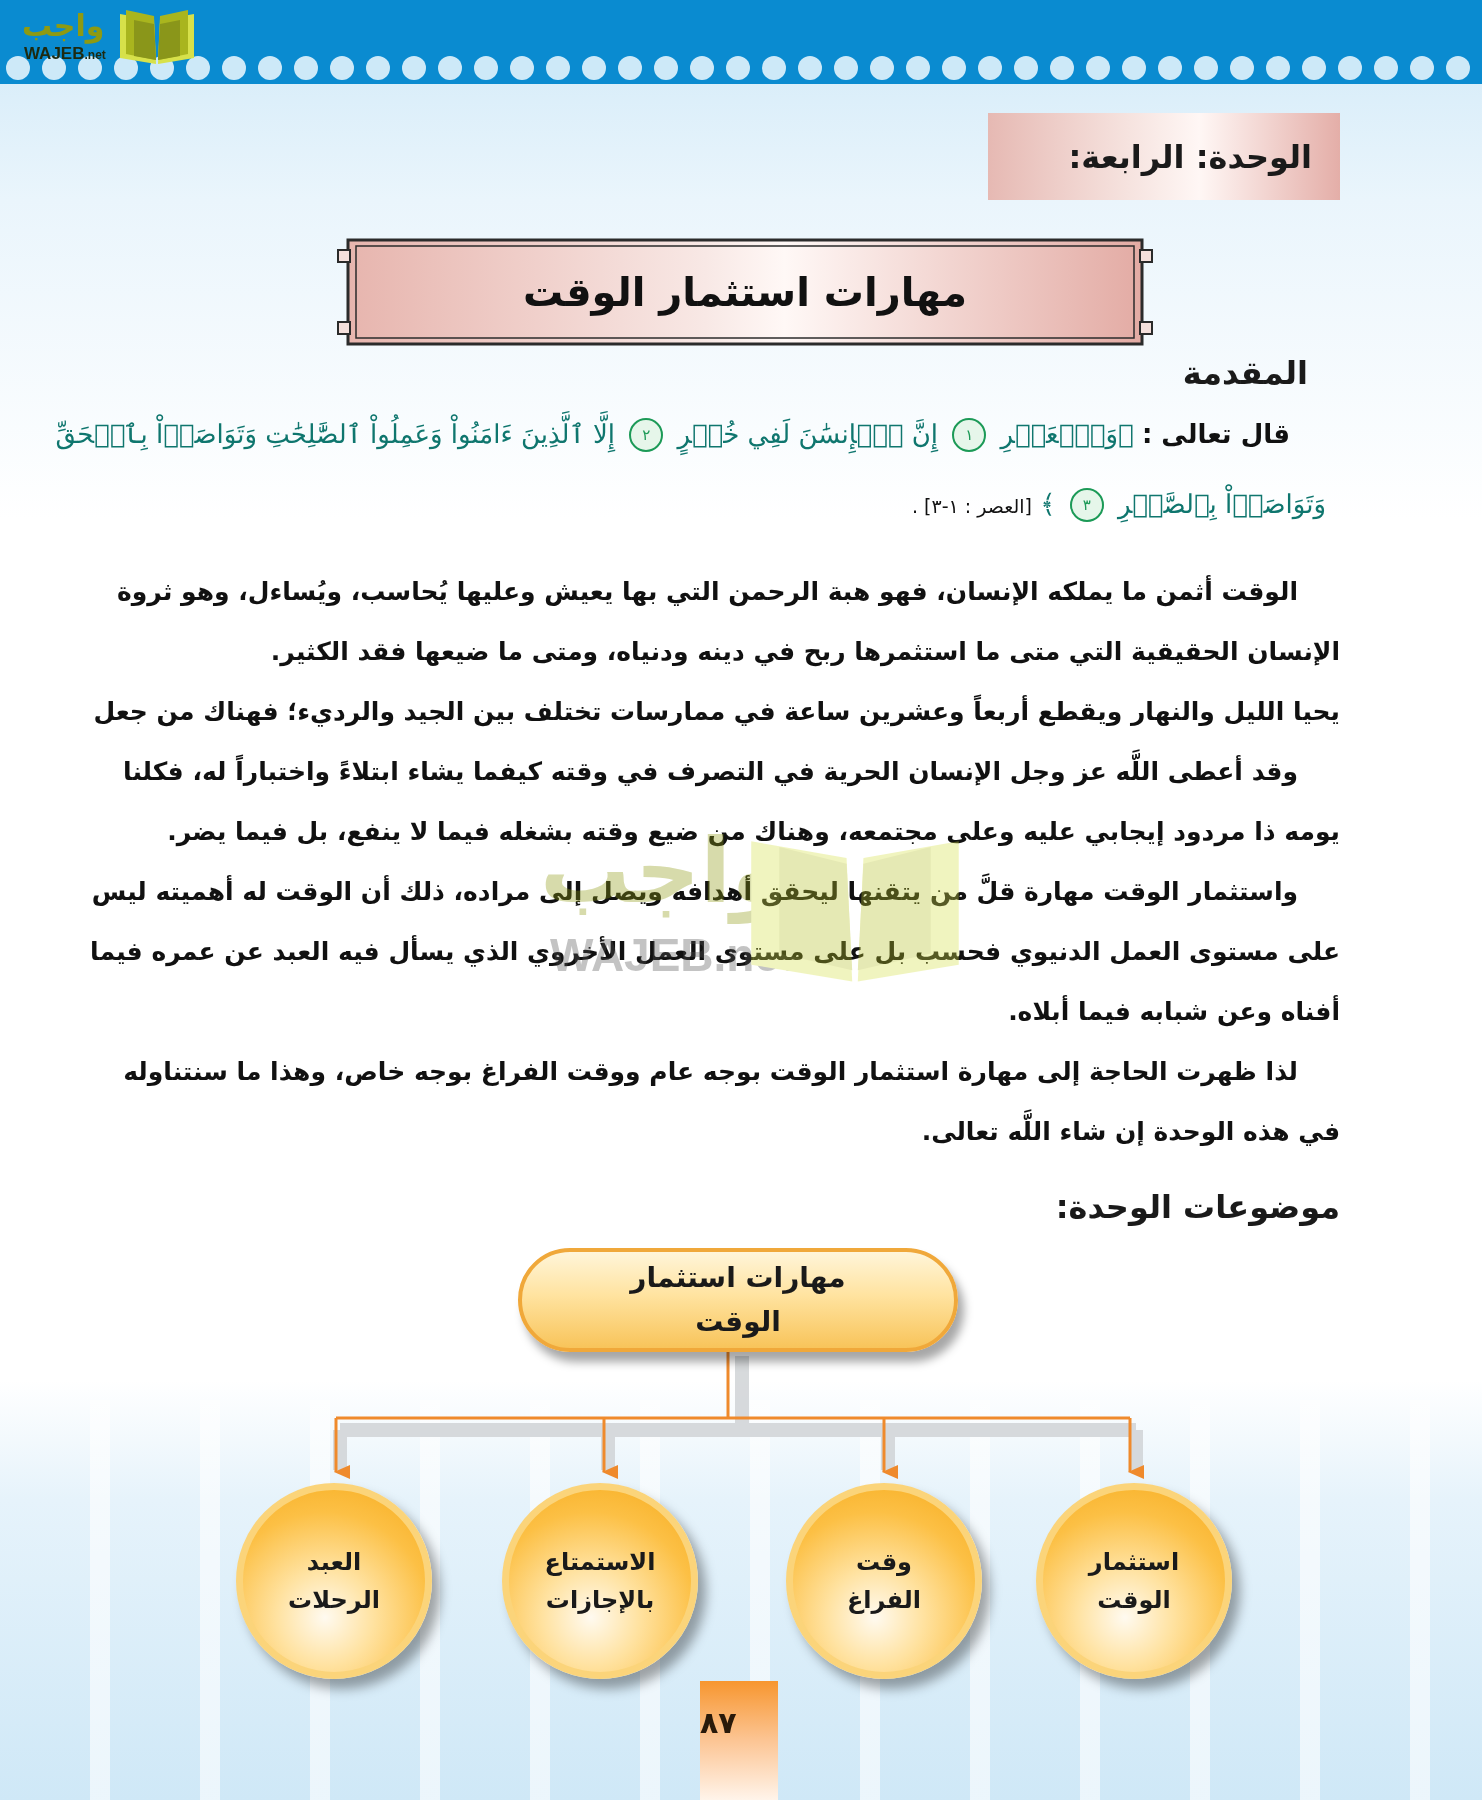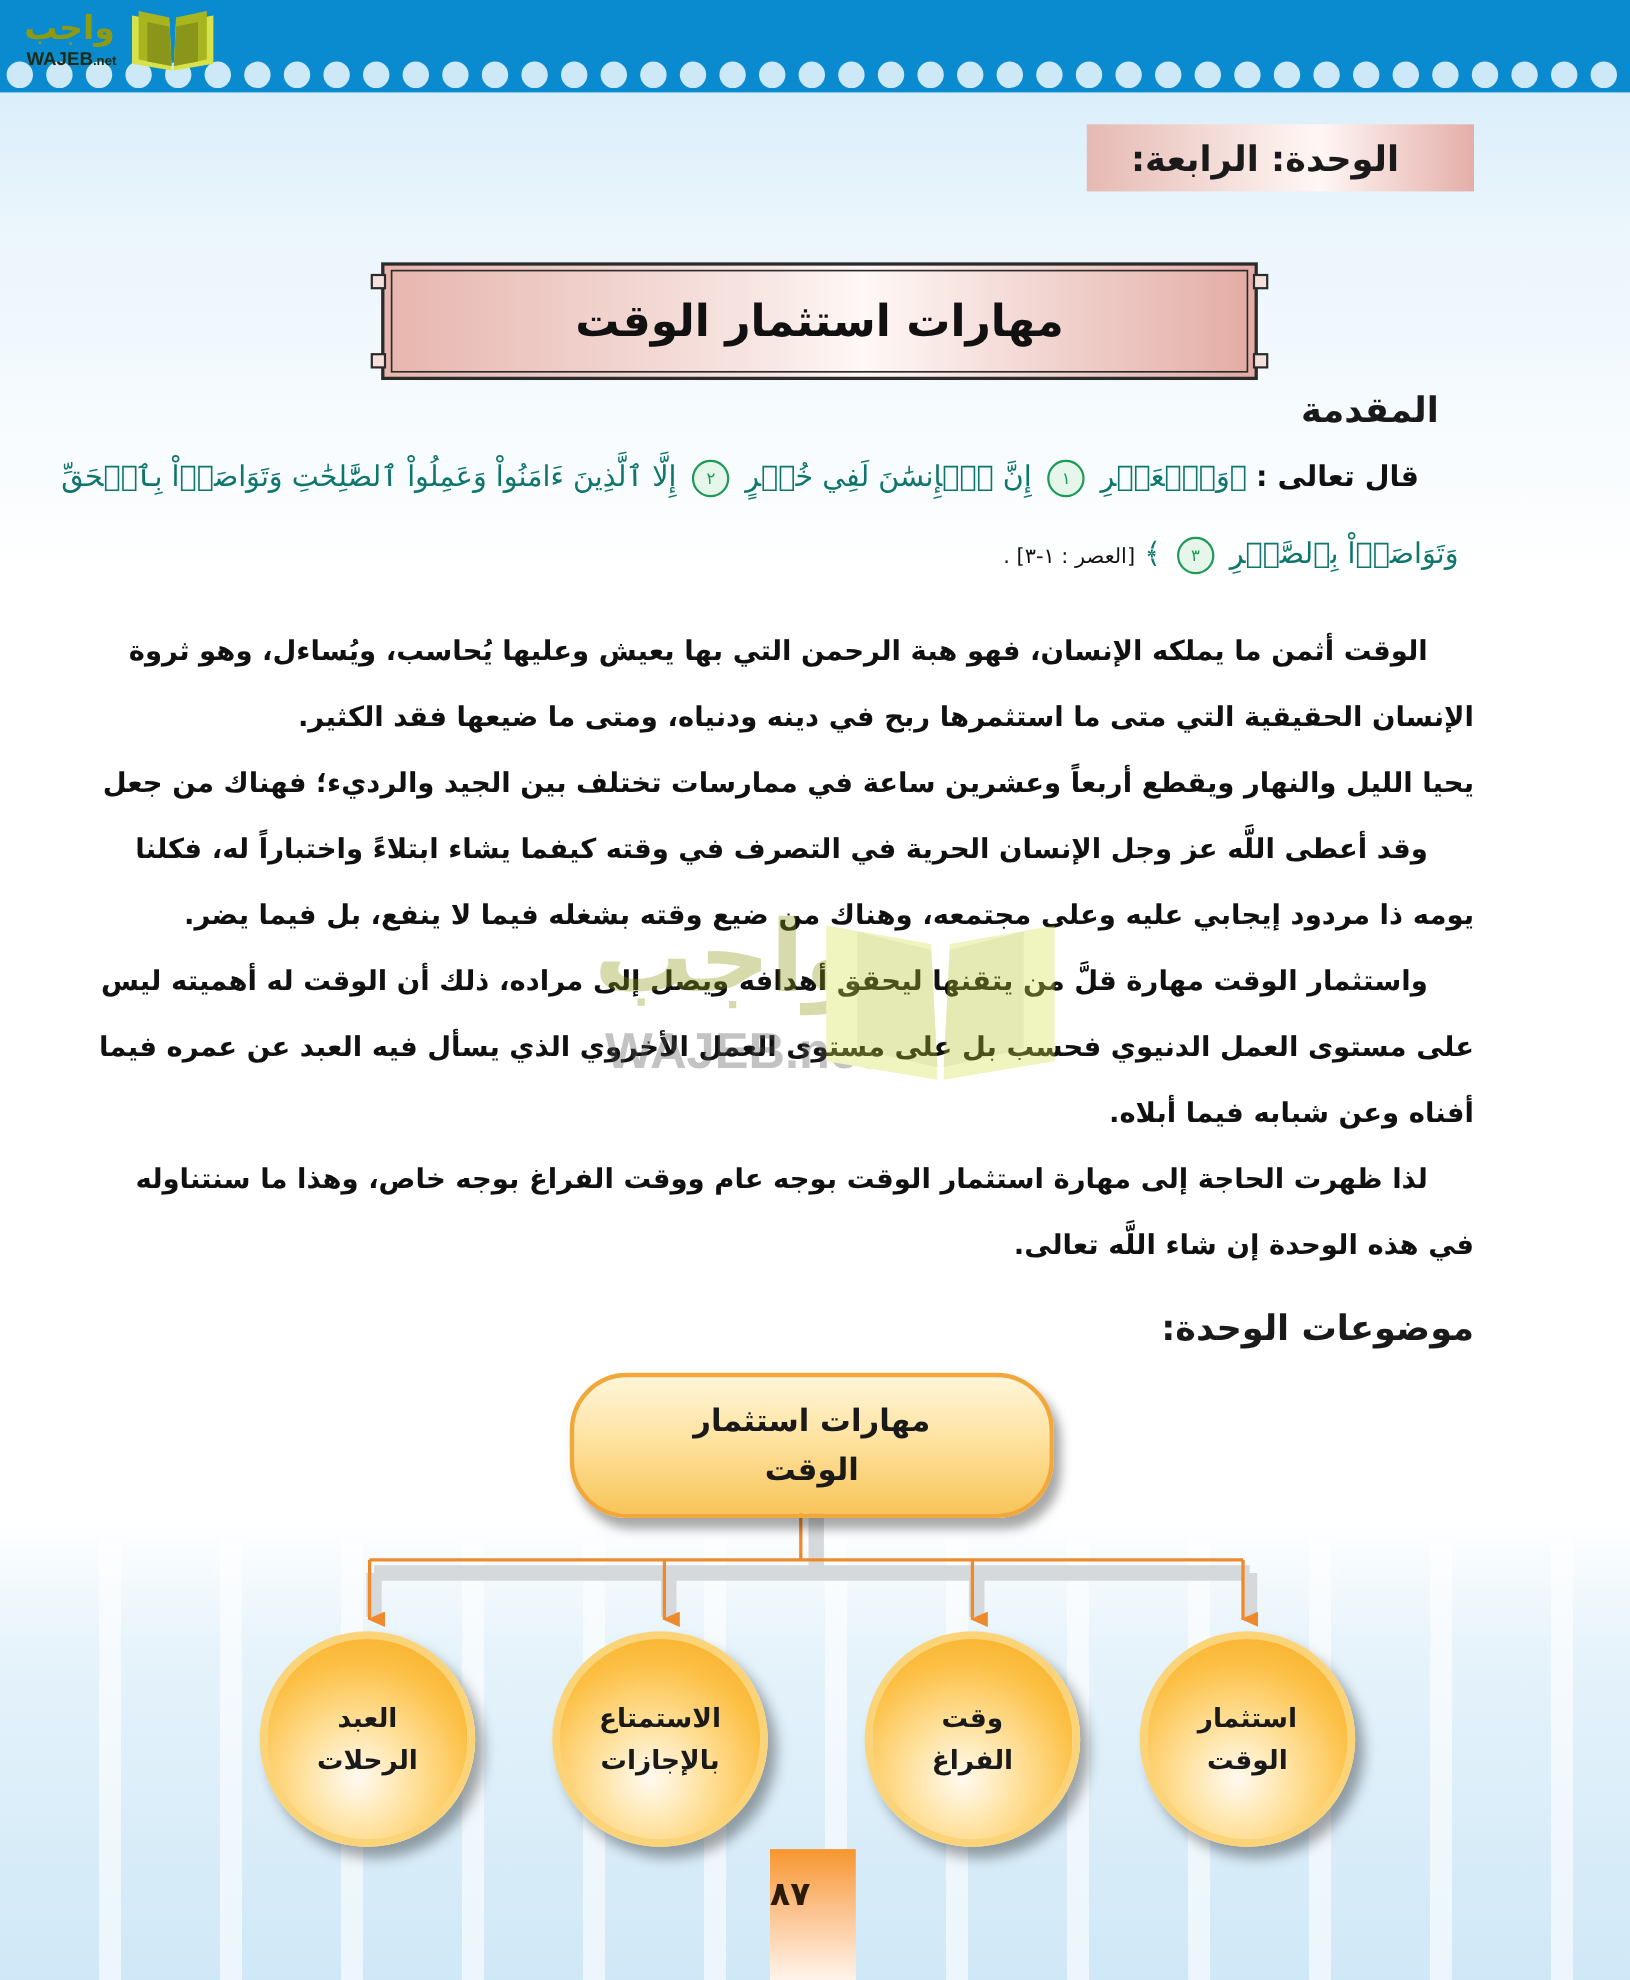--- a/index.html
+++ b/index.html
@@ -26,23 +26,23 @@
   .logo {
     position:absolute; left:10px; top:4px; width:180px; height:62px;
   }
   .logo .ar { position:absolute; left:12px; top:4px; font-size:30px; font-weight:bold; color:#8e9a12; direction:rtl; }
   .logo .en { position:absolute; left:14px; top:40px; font-size:17px; font-weight:bold; color:#1d2a10; font-family:"Liberation Sans", sans-serif; }
   .logo .en small { font-size:12px; }
   .logo .book { position:absolute; left:106px; top:2px; width:82px; height:60px; }
 
   
   .unit-box {
-    position:absolute; left:988px; top:113px; width:352px; height:61px;
+    position:absolute; left:988px; top:113px; width:352px; height:87px;
     background: linear-gradient(90deg, #e6b9b3 0%, #f6e3df 40%, #fff7f5 60%, #e4aea8 100%);
-    display:flex; align-items:center; justify-content:center; padding-right:28px; box-sizing:border-box;
+    display:flex; align-items:center; justify-content:flex-start; padding-right:28px; box-sizing:border-box;
     direction:rtl;
   }
   .unit-box span { font-size:32px; font-weight:bold; color:#1a1a1a; }
 
   
   .title-frame {
     position:absolute; left:334px; top:238px; width:822px; height:108px;
   }
   .title-frame svg { position:absolute; left:0; top:0; }
   .title-frame .t {
@@ -79,21 +79,21 @@
     position:absolute; left:520px; top:808px; width:470px; height:190px; opacity:0.35; pointer-events:none;
   }
   .watermark .wbook { position:absolute; left:220px; top:0; width:230px; height:190px; }
   .watermark .war { position:absolute; left:20px; top:10px; font-size:90px; font-weight:bold; color:#8e9a12; direction:rtl; }
   .watermark .wen { position:absolute; left:30px; top:120px; font-size:46px; font-weight:bold; color:#555; font-family:"Liberation Sans", sans-serif; }
 
   .h-topics { position:absolute; right:142px; top:1188px; font-size:32px; font-weight:bold; color:#1a1a1a; }
 
   
   .root-node {
-    position:absolute; left:518px; top:1248px; width:440px; height:132px; border-radius:52px;
+    position:absolute; left:518px; top:1248px; width:440px; height:104px; border-radius:52px;
     background: linear-gradient(180deg, #fff5d9 0%, #ffe3a0 45%, #f8c45a 100%);
     border:4px solid #f0a83a; box-sizing:border-box;
     box-shadow: 6px 10px 10px rgba(0,0,0,0.35);
     display:flex; flex-direction:column; align-items:center; justify-content:center;
     font-size:28px; font-weight:bold; color:#1a1a1a; direction:rtl; line-height:44px;
   }
   .connectors { position:absolute; left:0; top:0; width:1482px; height:1800px; pointer-events:none; }
   .child {
     position:absolute; top:1483px; width:196px; height:196px; border-radius:50%;
     background: radial-gradient(circle at 45% 70%, #fffaf0 0%, #ffe2a0 30%, #fcc045 65%, #f6aa1c 100%);

